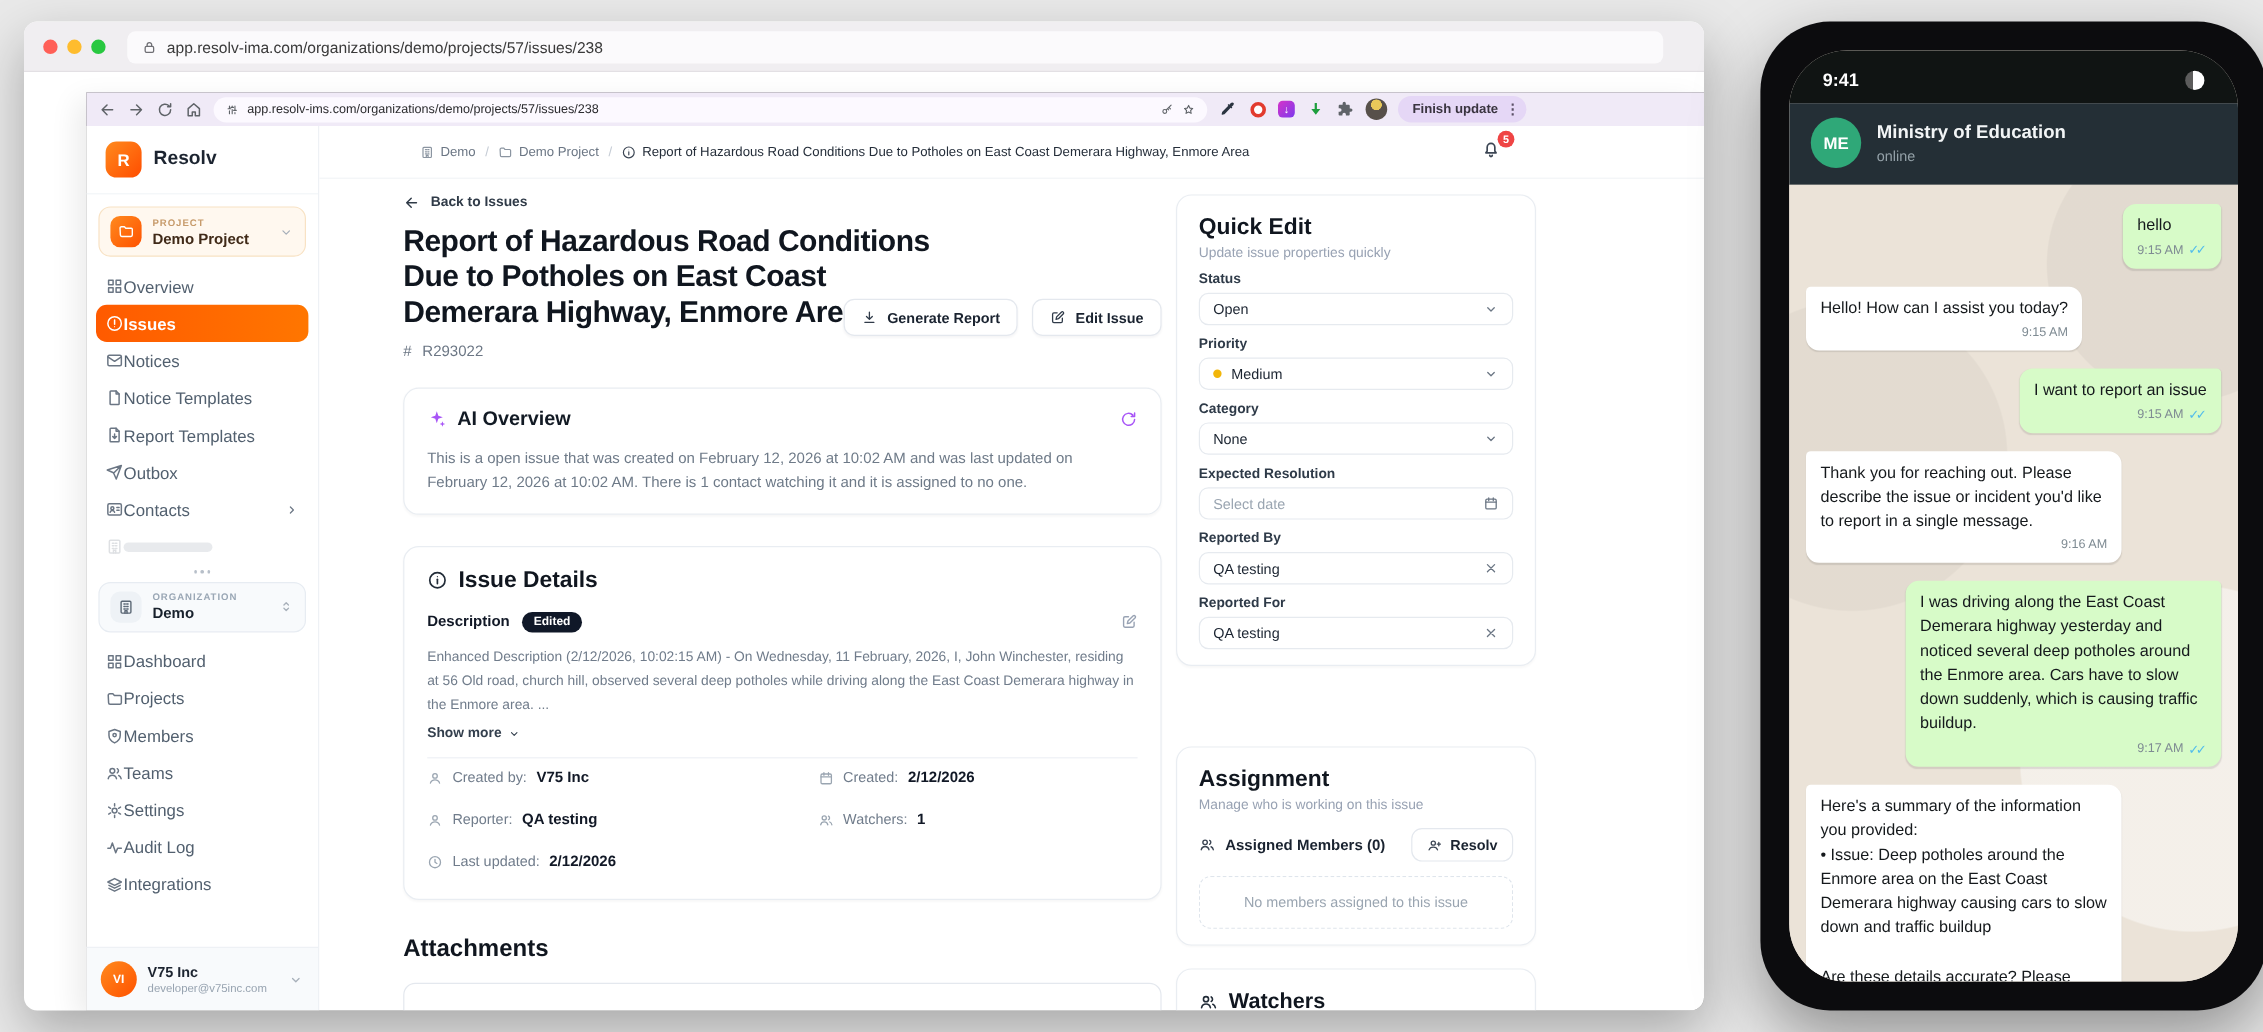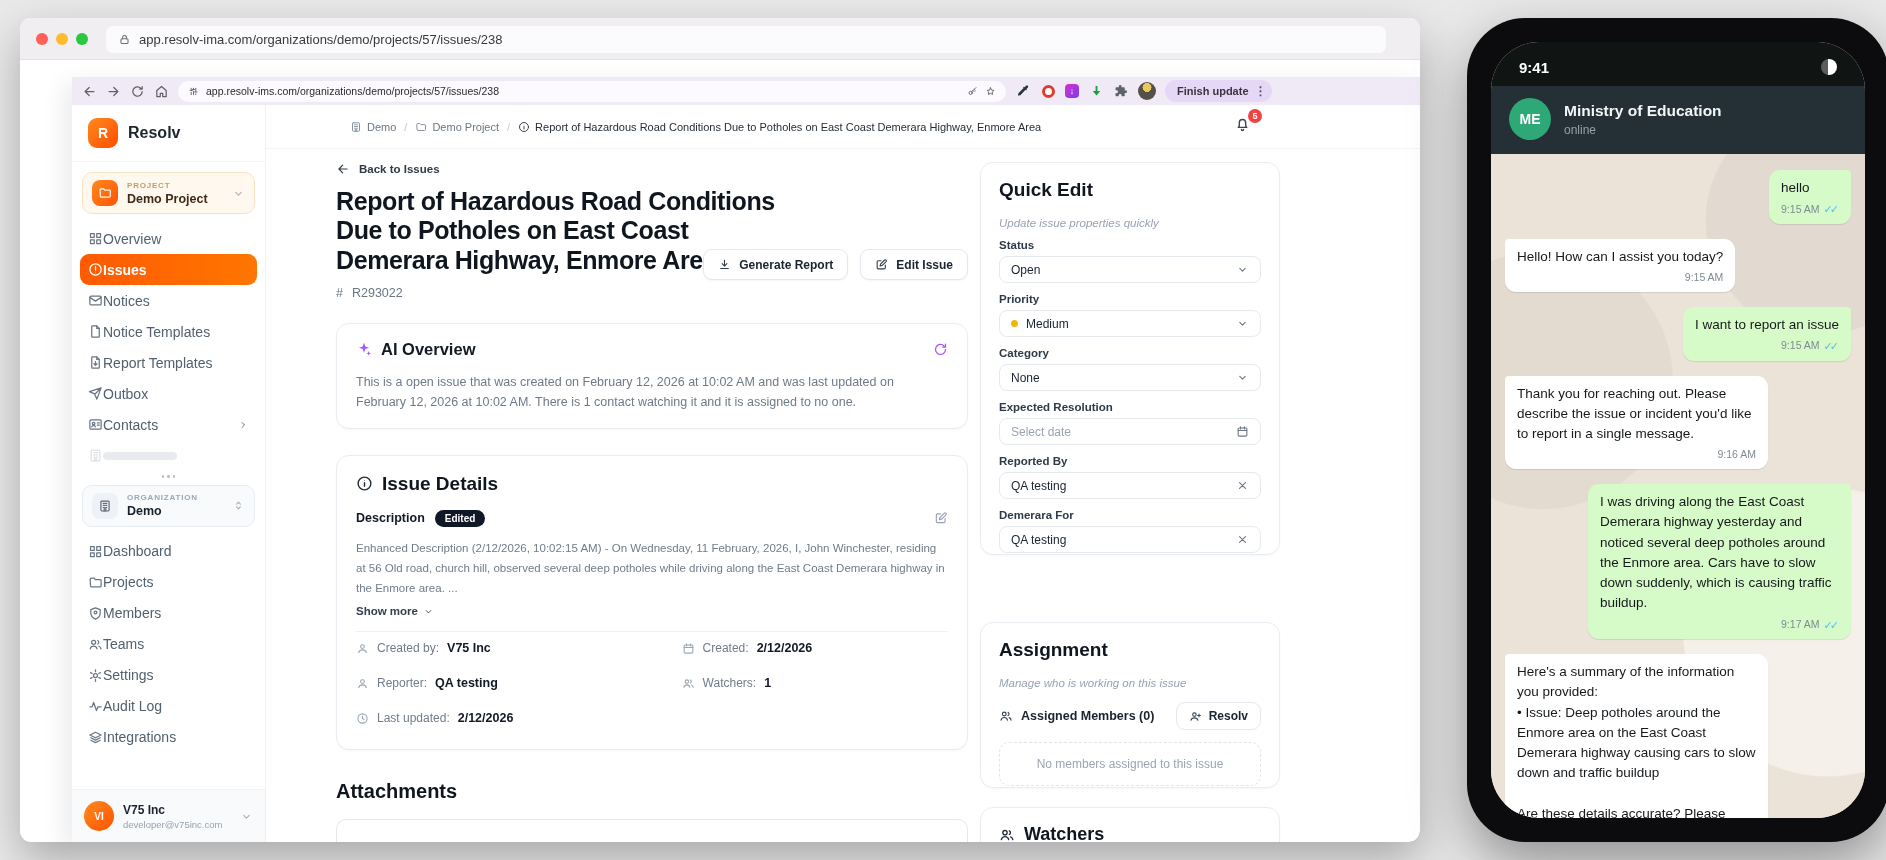--- a/index.html
+++ b/index.html
@@ -103,21 +103,21 @@
   .meta-item svg { width:13px; height:13px; color:#9aa5b1; flex:none; }
   .meta-item b { font-size:12.5px; color:#111826; }
 
   .att-title { margin-top:30px; font-size:20px; font-weight:bold; color:#10161f; }
   .att-sub { margin-top:6px; font-size:12px; color:#78828f; }
   .upload-btn { margin-top:16px; width:100%; height:34px; border:1px solid #e4e8ee; border-radius:10px; background:#fff; display:flex; align-items:center; justify-content:center; gap:10px; font-size:12.5px; font-weight:600; color:#1a2330; }
 
   .col-right { position:absolute; left:714px; top:44px; width:300px; bottom:0; }
   .qe-card { position:absolute; top:13px; left:0; right:0; height:393px; padding:16px 18px; overflow:hidden; }
   .panel-title { font-size:19px; font-weight:bold; color:#10161f; }
-  .panel-sub { margin-top:16px; font-size:11.5px; color:#98a2b3;font-style:italic; }
+  .panel-sub { margin-top:4px; font-size:11.5px; color:#98a2b3; }
   .field { margin-top:10px; }
   .f-label { font-size:11.5px; font-weight:600; color:#2e3a48; }
   .control { margin-top:5px; height:27px; border:1px solid #e6eaef; border-radius:8px; background:#fff; display:flex; align-items:center; padding:0 11px; gap:8px; font-size:12px; color:#1a2330; }
   .control .end { margin-left:auto; width:13px; height:13px; color:#6b7684; }
   .dot-med { width:7px; height:7px; border-radius:50%; background:#f2b60a; flex:none; }
   .placeholder { color:#9aa5b1; }
 
   .as-card { position:absolute; top:473px; left:0; right:0; height:166px; padding:16px 18px; }
   .as-row { margin-top:13px; display:flex; align-items:center; gap:8px; }
   .as-row svg { width:14px; height:14px; color:#3c4654; }
@@ -715,21 +715,21 @@
                 <div class="f-label">Reported By</div>
               <div class="control">
                   <span>QA testing</span>
                   <svg class="end">
                     <use href="#i-x" class="ic"></use>
                   </svg>
                 </div>
               </div>
 
             <div class="field">
-                <div class="f-label">Demerara For</div>
+                <div class="f-label">Reported For</div>
               <div class="control">
                   <span>QA testing</span>
                   <svg class="end">
                     <use href="#i-x" class="ic"></use>
                   </svg>
                 </div>
               </div>
           </div>
 
           <div class="card as-card">

